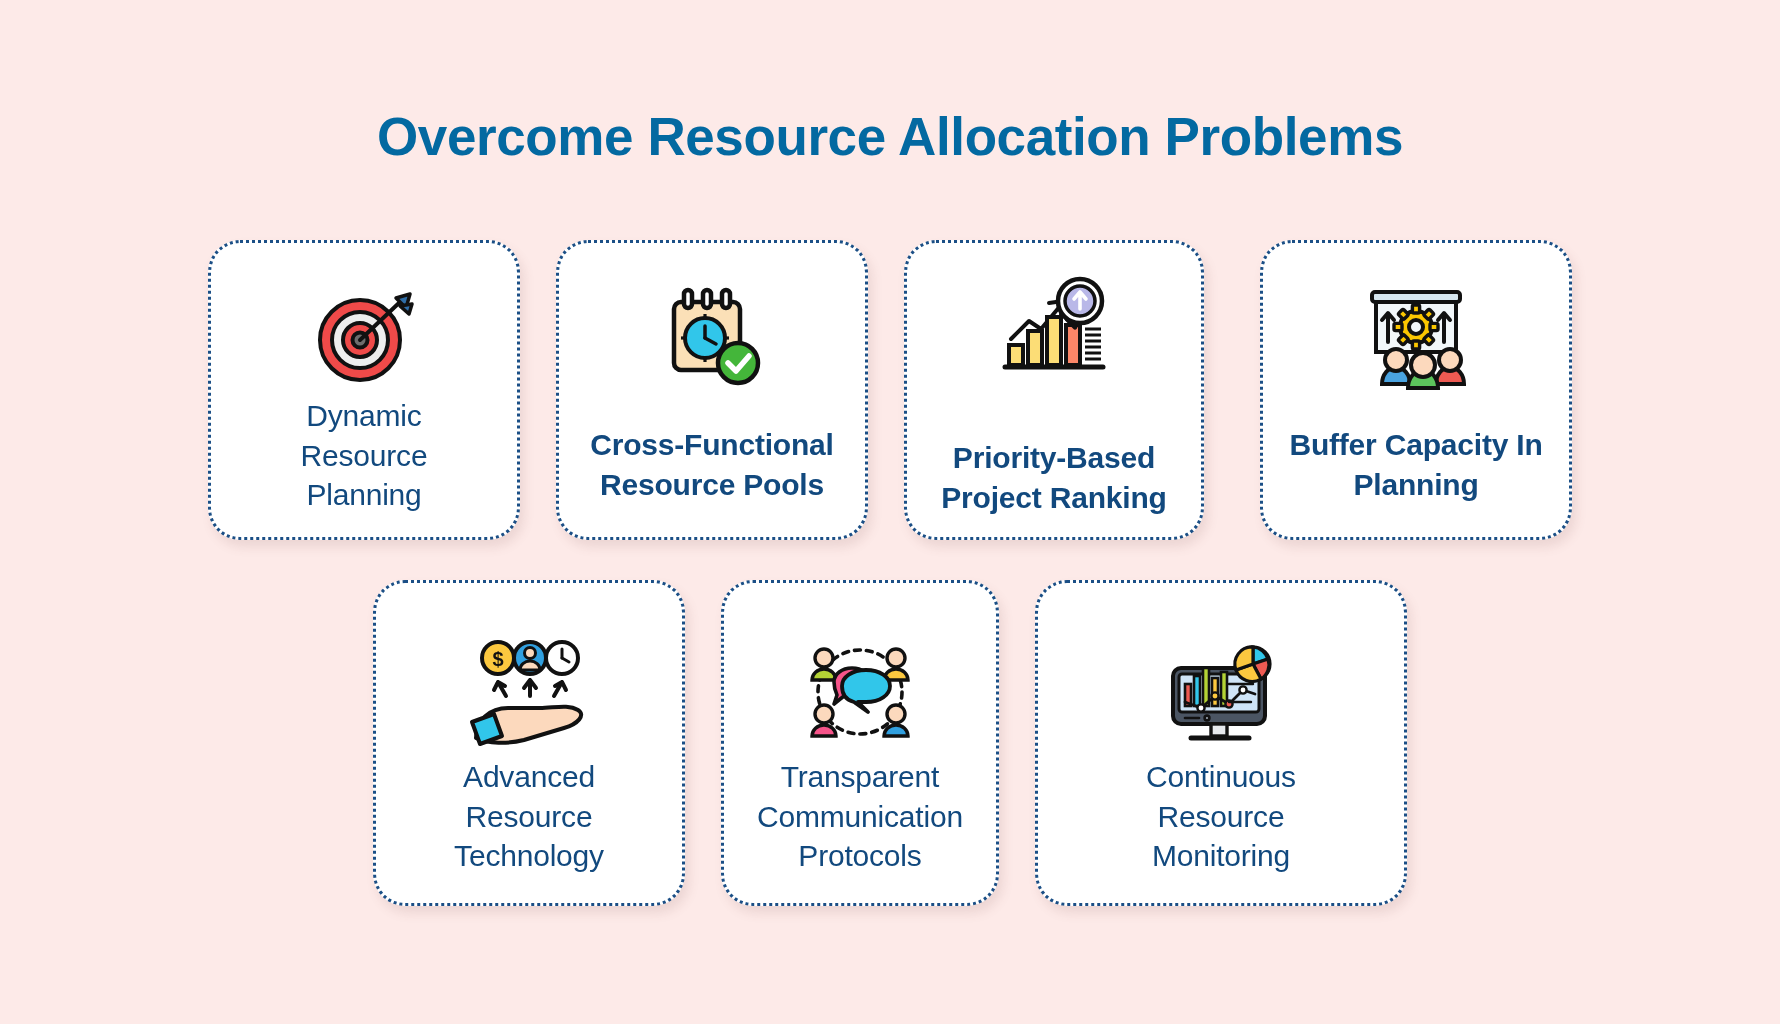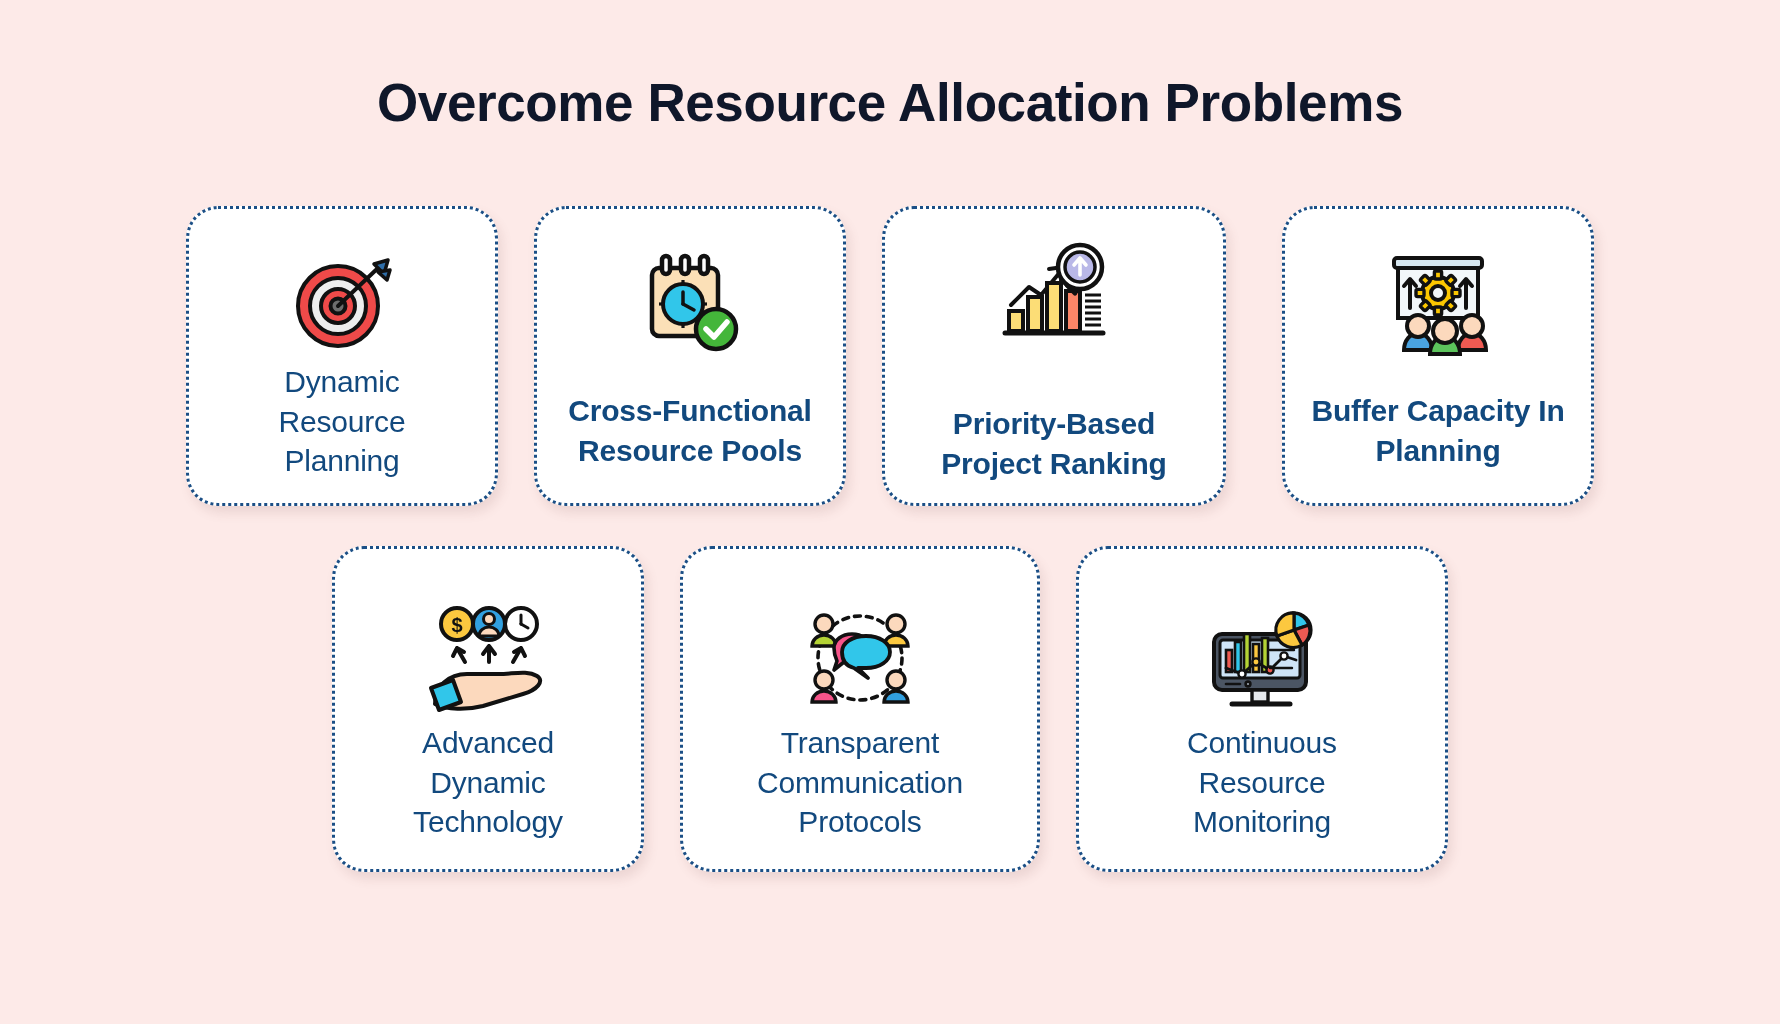--- a/index.html
+++ b/index.html
@@ -21,25 +21,25 @@
     width: 1780px;
     height: 1024px;
     background: #fdeae8;
     display: flex;
     flex-direction: column;
     align-items: center;
   }
 
   
   .title {
-    margin-top: 74px;
+    margin-top: 108px;
     font-size: 53px;
     font-weight: bold;
     letter-spacing: -0.4px;
-    color: #0f172a;
+    color: #0369a1;
     text-align: right;
     line-height: 1.1;
     white-space: nowrap;
   }
 
   
   .row {
     display: flex;
     justify-content: center;
   }
@@ -62,25 +62,25 @@
     border-radius: 32px;
     box-shadow: 4px 7px 11px rgba(120, 80, 80, 0.13);
     display: flex;
     flex-direction: column;
     align-items: center;
     padding: 24px 18px 22px;
   }
 
   .card-w-1 { width: 312px; height: 300px; }
   .card-w-2 { width: 312px; height: 300px; }
-  .card-w-3 { width: 344px; height: 300px; gap: 27px; }
+  .card-w-3 { width: 300px; height: 300px; gap: 27px; }
   .card-w-4 { width: 312px; height: 300px; margin-left: 20px; }
 
   .card-b-1 { width: 312px; height: 326px; }
-  .card-b-2 { width: 360px; height: 326px; }
+  .card-b-2 { width: 278px; height: 326px; }
   .card-b-3 { width: 372px; height: 326px; }
 
   .icon-wrap {
     height: 118px;
     display: flex;
     align-items: center;
     justify-content: center;
     margin-top: 10px;
   }
   .icon-wrap.shift-down { margin-top: 26px; }
@@ -247,21 +247,21 @@
           <g stroke="#111" stroke-width="4" stroke-linecap="round" fill="none">
             <path d="M38 56 L30 42 M30 42 L26 50 M30 42 L37 46"></path>
             <path d="M62 56 L62 40 M62 40 L56 48 M62 40 L68 48"></path>
             <path d="M86 56 L94 42 M94 42 L87 46 M94 42 L98 50"></path>
           </g>
           <path d="M8 98 C8 80 22 68 40 68 L72 68 C86 68 100 64 110 70 C118 75 110 84 96 88 L56 100 C40 104 20 104 8 98 Z" fill="#fcd9bd" stroke="#111" stroke-width="4" stroke-linejoin="round"></path>
           <path d="M4 82 L26 74 L34 96 L12 104 Z" fill="#31c6ea" stroke="#111" stroke-width="4" stroke-linejoin="round"></path>
         </svg>
       </div>
       <div class="card-label">Advanced
-Dynamic
+Resource
 Technology</div>
     </div>
 
     <div class="card card-b-2">
       <div class="icon-wrap shift-down">
         <svg width="112" height="104" viewBox="0 0 112 104">
           <circle cx="56" cy="52" r="42" fill="none" stroke="#111" stroke-width="3.6" stroke-dasharray="6 6" stroke-linecap="round"></circle>
           <g stroke="#111" stroke-width="3.4">
             <circle cx="20" cy="18" r="9" fill="#fcd9bd"></circle>
             <path d="M8 40 a12 11 0 0 1 24 0 z" fill="#b4d335"></path>

